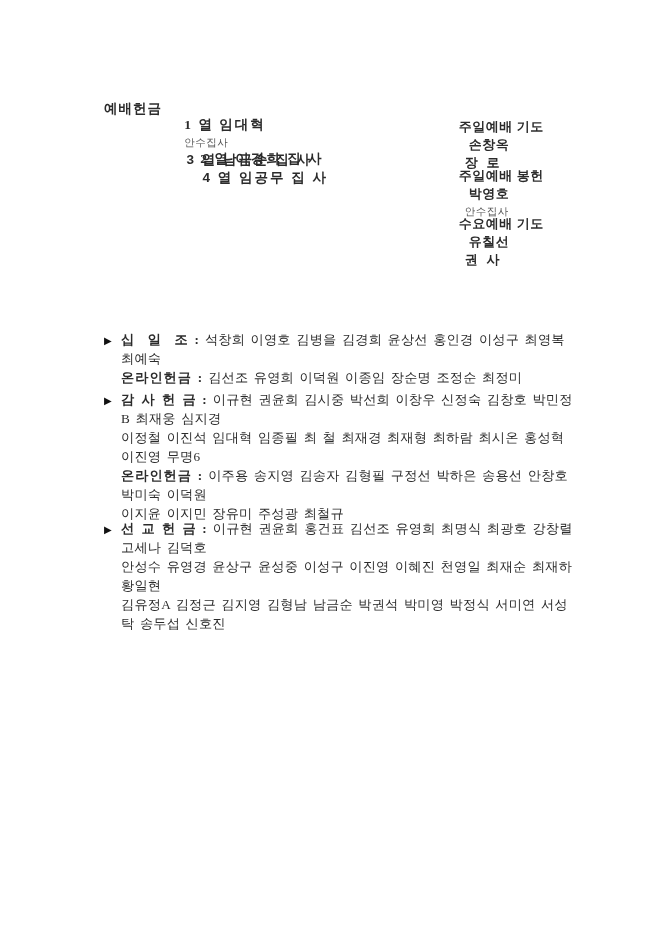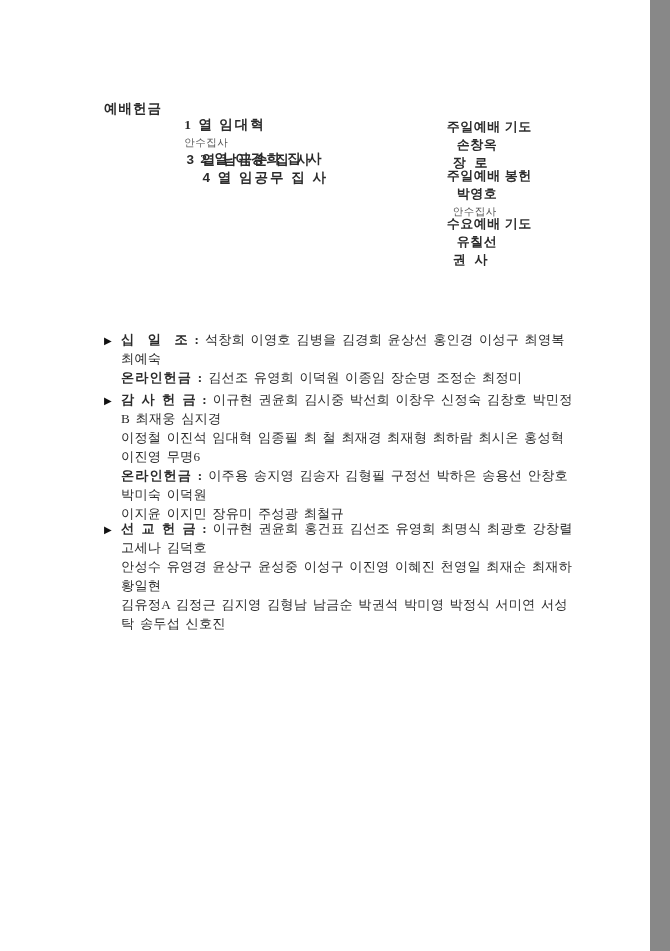--- a/index.html
+++ b/index.html
@@ -1,41 +1,40 @@
 <!DOCTYPE html>
 <html><head>
 <meta charset="utf-8">
 <style>
   html,body{margin:0;padding:0;background:#888;}
   .page{
     position:relative;
-    width:614px;height:951px;
+    width:670px;height:951px;
     background:#ffffff;
     font-family:"Liberation Serif", serif;
     color:#2b2b2b;
     overflow:hidden;
-    padding-left:36px;
   }
   
   .top-block{
     position:absolute;left:0;top:0;width:670px;height:240px;
     font-family:"Liberation Sans", sans-serif;
   }
   .wo-label{
     position:absolute;left:104px;top:100px;
     font-size:13.5px;font-weight:700;letter-spacing:1px;white-space:pre;
   }
   .wo-row{position:absolute;left:152px;font-size:13.5px;font-weight:600;letter-spacing:2px;white-space:pre;}
   .wo-row-1{top:100px;font-family:Liberation Serif, serif;}
   .wo-row-2{top:136px;}
   .wo-row-3{top:176px;}
   .wo-right{margin-left:16px;}
   .small-title{font-size:10.5px;font-weight:400;letter-spacing:0.5px;color:#555;}
   
-  .duty-row{position:absolute;left:422px;font-size:13px;font-weight:700;letter-spacing:0.5px;white-space:pre;}
+  .duty-row{position:absolute;left:434px;font-size:13px;font-weight:700;letter-spacing:0.5px;white-space:pre;}
   .duty-row-0{top:103px;}
   .duty-row-1{top:152px;}
   .duty-row-2{top:200px;}
   .duty-role{letter-spacing:0.5px;}
   .duty-name{margin-left:10px;}
   .duty-title{margin-left:6px;}
   .duty-title.small-title{font-weight:400;}
   
   .section{
     position:absolute;left:106px;width:474px;

